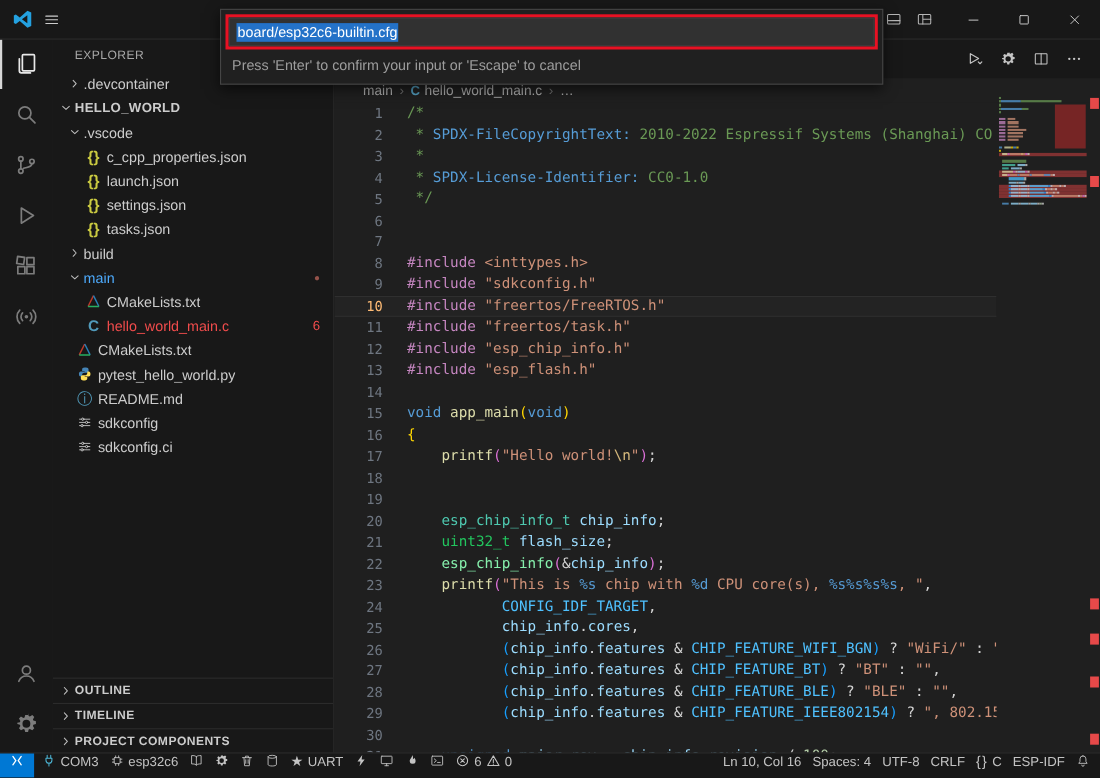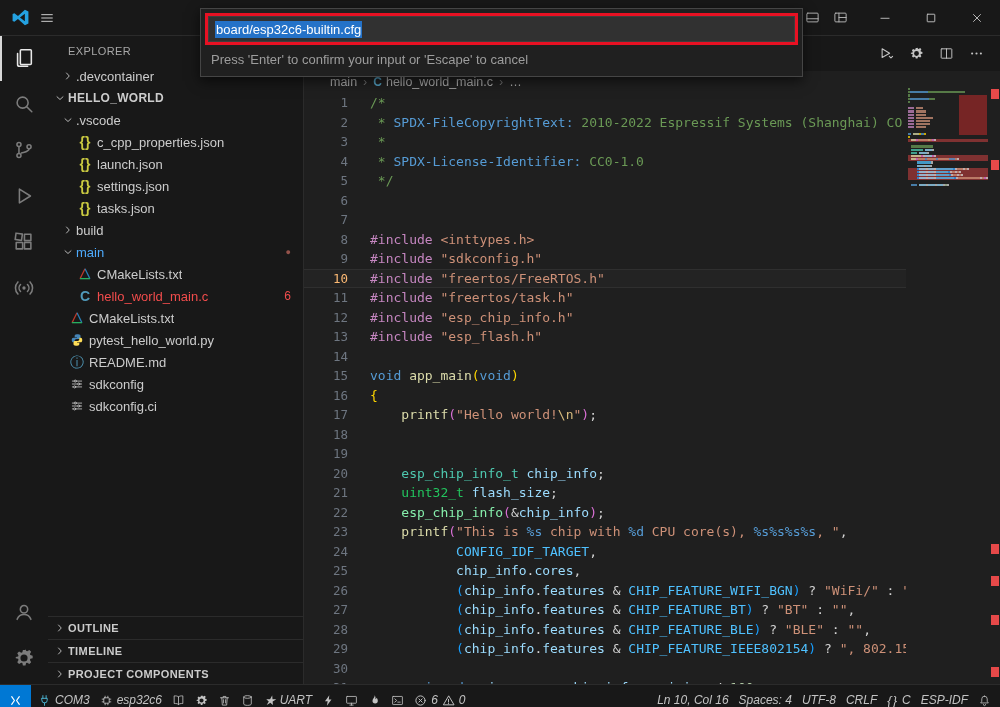--- a/index.html
+++ b/index.html
@@ -73,21 +73,21 @@
   .mm-line{height:3.2px;overflow:hidden;white-space:nowrap;font-size:0;position:relative;}
   .mm-line b{display:inline-block;height:2.2px;vertical-align:top;}
   .mm-line.mm-err{background:rgba(244,71,71,.45);}
   .mm-red{position:absolute;top:7px;right:1px;width:28px;height:40px;background:rgba(205,44,44,.5);}
   .ruler{position:absolute;top:0;right:0;width:10px;bottom:0;}
   .ruler .mark{position:absolute;right:1px;width:8px;height:10px;background:#f14c4c;opacity:.95;}
 
   
   .statusbar{position:absolute;left:0;right:0;bottom:0;height:22px;background:#181818;border-top:1px solid #2b2b2b;display:flex;align-items:center;justify-content:space-between;font-size:12px;color:#c3c3c3;z-index:6;}
   .sb-left,.sb-right{display:flex;align-items:center;height:22px;}
-  .sb-item{display:flex;align-items:flex-end;gap:4px;padding:0 5px;height:22px;cursor:pointer;white-space:nowrap;font-style:italic;}
+  .sb-item{display:flex;align-items:flex-start;gap:4px;padding:0 5px;height:22px;cursor:pointer;white-space:nowrap;}
   .sb-item .ic{font-size:13px;}
   .sb-item.accent{background:#0078d4;color:#ffffff;padding:0 9px;margin-right:2px;}
   .sb-right{padding-right:4px;}
 </style>
 </head>
 <body>
 
 <div class="app">
 
   <div class="titlebar">

